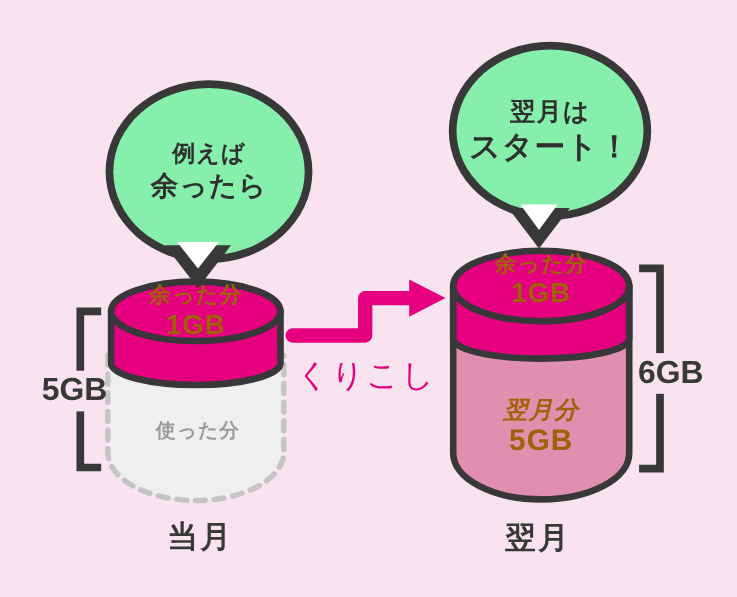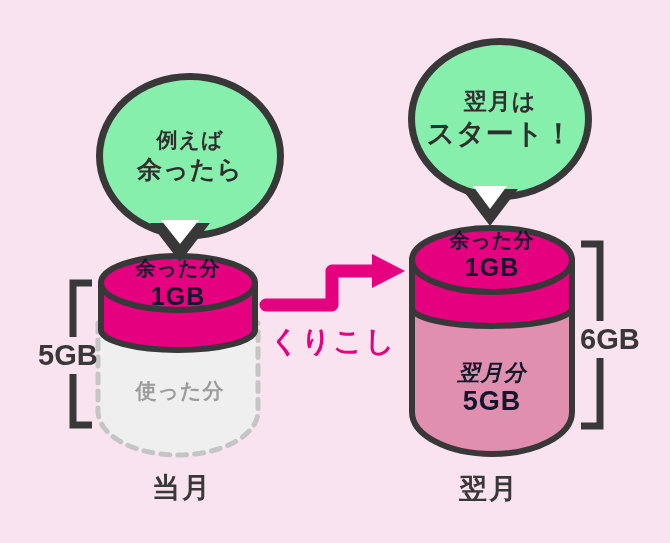--- a/index.html
+++ b/index.html
@@ -23,34 +23,34 @@
   .b-big{font-size:36px;color:#e4007f;letter-spacing:0;}
   .b-big6{font-size:39px;color:#e4007f;letter-spacing:0;}
   .b-start{font-size:28px;}
   
   .tri{position:absolute;width:0;height:0;}
   .tail-dark-left{left:150px;top:223px;border-left:30px solid transparent;border-right:30px solid transparent;border-top:39px solid #383838;}
   .tail-white-left{left:161px;top:220px;border-left:19px solid transparent;border-right:19px solid transparent;border-top:24px solid #ffffff;}
   .tail-dark-right{left:462px;top:189px;border-left:28px solid transparent;border-right:28px solid transparent;border-top:37px solid #383838;}
   .tail-white-right{left:473px;top:186px;border-left:17px solid transparent;border-right:17px solid transparent;border-top:23px solid #ffffff;}
   
-  .cyl-text{position:absolute;transform:translate(-50%,-50%);color:#0f172a;font-weight:700;letter-spacing:1px;white-space:nowrap;}
+  .cyl-text{position:absolute;transform:translate(-50%,-50%);color:#a16207;font-weight:700;letter-spacing:1px;white-space:nowrap;}
   .gray-text{color:#9c9c9c;}
   
   .bracket-label{
     position:absolute;background:#f9e3ef;color:#383838;font-weight:700;
     font-size:29px;text-align:center;padding:2px 0;letter-spacing:0;
   }
   .caption{
     position:absolute;transform:translate(-50%,-50%);color:#383838;
     font-weight:700;font-size:28px;letter-spacing:2px;white-space:nowrap;
   }
   .arrow-label{
     position:absolute;transform:translate(-50%,-50%);color:#e4007f;
-    font-weight:700;font-size:29px;letter-spacing:2px;white-space:nowrap;
+    font-weight:400;font-size:29px;letter-spacing:2px;white-space:nowrap;
   }
 </style>
 </head>
 <body>
 
 <div class="stage">
 
   <div class="bubble bubble-left">
     <div class="b-small">例えば</div>
     <div class="b-med">余ったら</div>
@@ -63,21 +63,21 @@
     <path d="M9,40 L9,87 A77,20 0 0 0 163,87 L163,40 Z" stroke="#383838" stroke-width="6" stroke-linejoin="round" fill="#e4007f"></path>
 
     <ellipse cx="86" cy="40" rx="77" ry="27" stroke="#383838" stroke-width="6" fill="#e4007f"></ellipse>
   </svg>
 
   <div class="tri tail-dark-left"></div>
   <div class="tri tail-white-left"></div>
 
   <div class="cyl-text" style="left:178px;top:268px;font-size:20px;">余った分</div>
   <div class="cyl-text" style="left:178px;top:296px;font-size:25px;">1GB</div>
-  <div class="cyl-text gray-text" style="left:180px;top:391px;font-size:21px;">使った分</div>
+  <div class="cyl-text gray-text" style="left:180px;top:391px;font-size:18px;">使った分</div>
 
   <svg class="abs" style="left:68px;top:279px;" width="26" height="150" viewBox="0 0 26 150">
     <path d="M24,4 L5,4 L5,146 L24,146" fill="none" stroke="#383838" stroke-width="7"></path>
   </svg>
   <div class="bracket-label" style="left:38px;top:337px;width:56px;">5GB</div>
 
   <div class="caption" style="left:182px;top:488px;">当月</div>
 
   <svg class="abs" style="left:256px;top:252px;" width="156" height="66" viewBox="0 0 156 66">
     <polyline points="10,53 76,53 76,19 118,19" fill="none" stroke="#e4007f" stroke-width="13" stroke-linecap="round" stroke-linejoin="round"></polyline>

